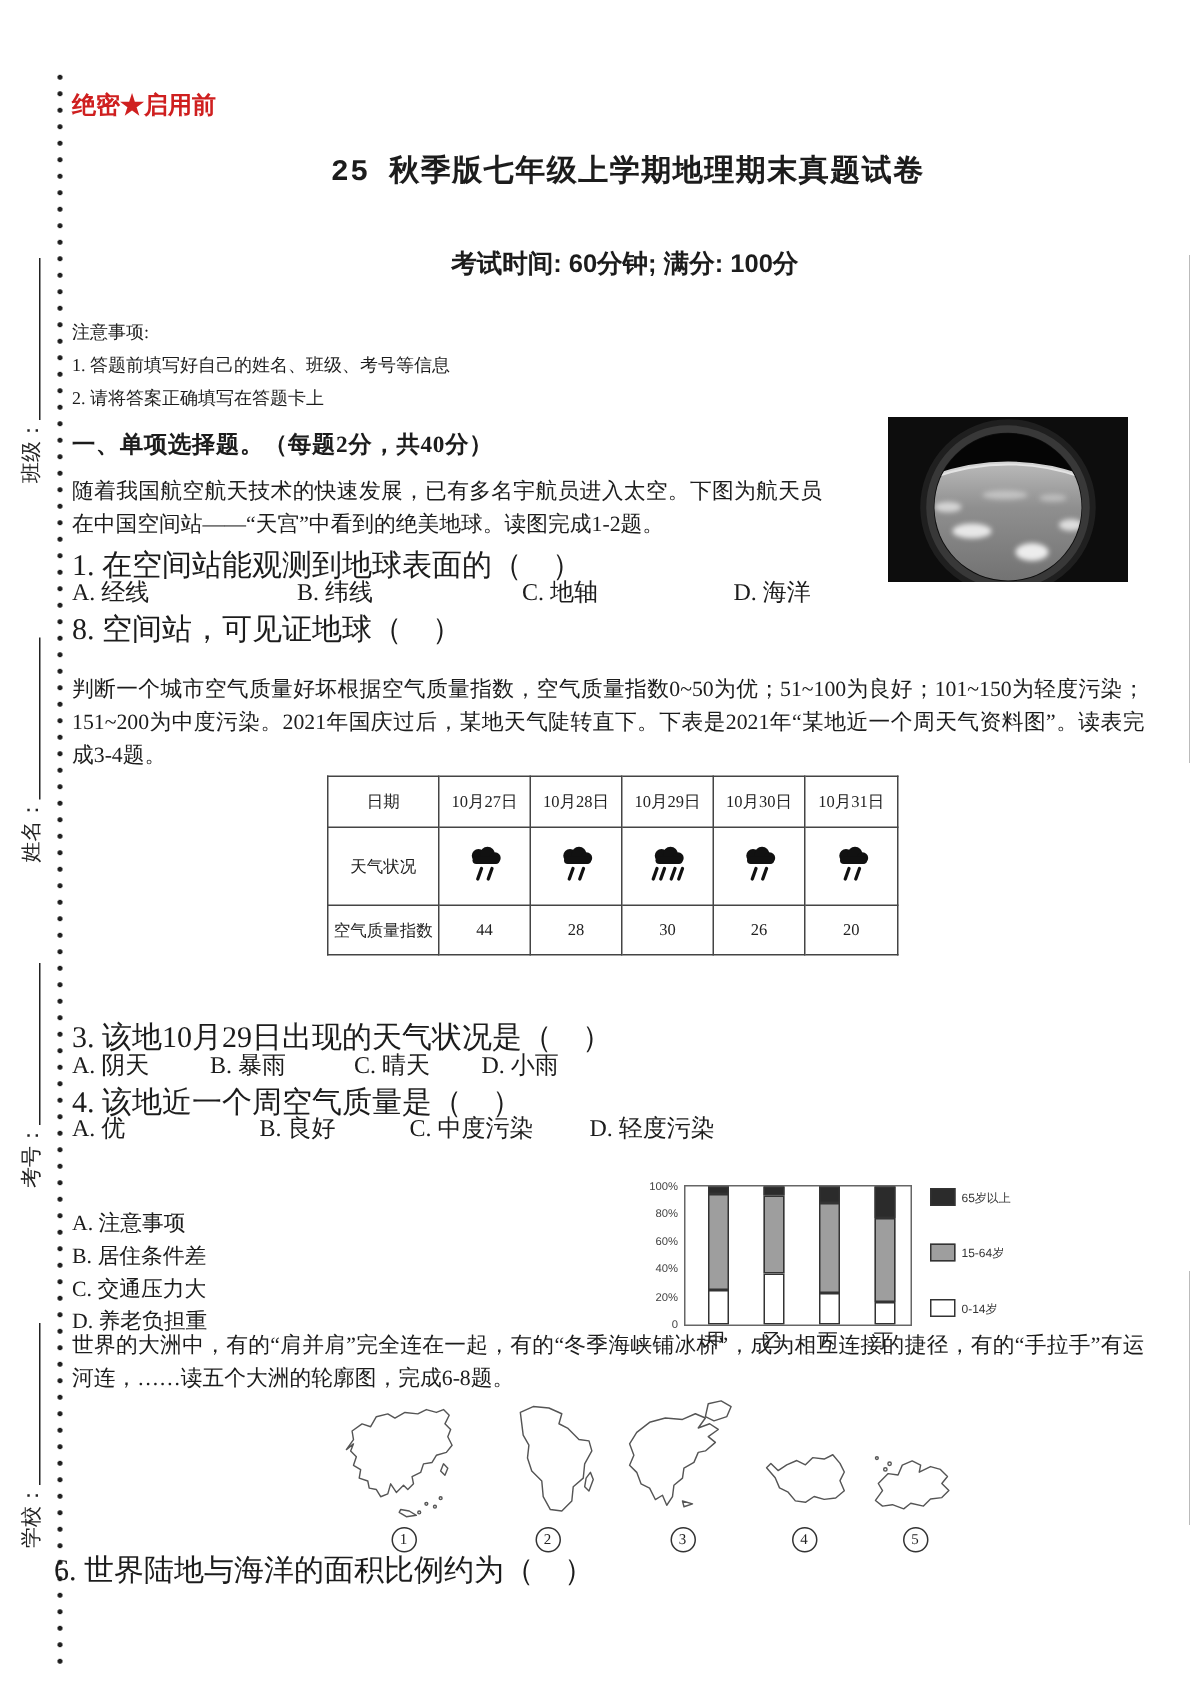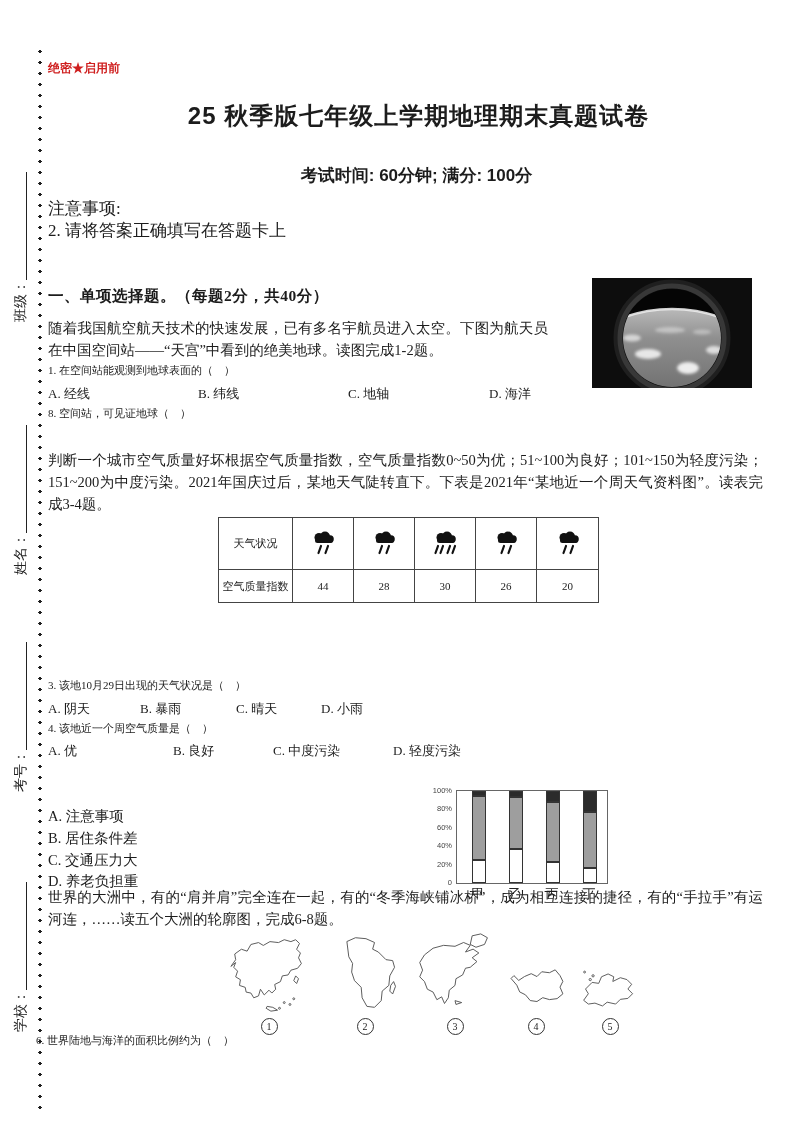--- a/index.html
+++ b/index.html
@@ -8,30 +8,30 @@
   .abs{position:absolute;}
   
   #dotted-line{left:37px;top:46px;width:6px;height:1066px;
      background-image:radial-gradient(circle,#1f1f1f 1.5px,transparent 1.7px);
      background-size:6px 11px;background-repeat:repeat-y;}
   .margin-field{height:20px;transform:rotate(-90deg);transform-origin:0 0;
      font-size:14px;white-space:nowrap;color:#222;}
   .margin-field .blank{display:inline-block;width:108px;height:14px;border-bottom:1.5px solid #222;vertical-align:-2px;}
   
   #security-note{left:48px;top:60px;font-family:"Liberation Sans",sans-serif;
-     font-weight:bold;font-size:12px;color:#cf1f1f;}
-  #doc-title{left:0;right:0;top:100px;text-align:center;font-family:Liberation Sans, sans-serif;
-     font-weight:bold;font-size:24px;letter-spacing:1px;padding-left:44px;}
+     font-weight:bold;font-size:16px;color:#cf1f1f;}
+  #doc-title{left:0;right:0;top:100px;text-align:center;font-family:Liberation Mono, monospace;
+     font-weight:bold;font-size:20px;letter-spacing:1px;padding-left:44px;}
   #doc-subtitle{left:0;right:0;top:164px;text-align:center;font-family:"Liberation Sans",sans-serif;
      font-weight:bold;font-size:17px;padding-left:40px;}
-  #notice{left:48px;top:198px;font-size:17px;line-height:22px;}
+  #notice{left:48px;top:210px;font-size:12px;line-height:22px;}
   #section1-heading{left:48px;top:286px;font-weight:bold;font-size:15.5px;letter-spacing:.5px;}
   .para{font-size:14.5px;line-height:22px;text-align:justify;}
-  .stem{font-size:11px;white-space:nowrap;}
-  .optrow{font-size:13px;white-space:nowrap;}
+  .stem{font-size:20px;white-space:nowrap;}
+  .optrow{font-size:16px;white-space:nowrap;}
   .optrow .o{display:inline-block;}
   
   #weather-table{left:218px;top:517px;border-collapse:collapse;table-layout:fixed;
      font-size:11px;text-align:center;color:#222;}
   #weather-table td{border:1px solid #444;padding:0;}
   .wicon line{stroke:#111;stroke-width:2.2;stroke-linecap:round;}
   td.rain .drop-extra{display:none;}
   
   #pop-chart{left:428px;top:784px;width:256px;height:122px;font-family:"Liberation Sans",sans-serif;}
   #chart-y-axis{position:absolute;left:0;top:6px;width:26px;height:92px;font-size:7.5px;color:#444;}
@@ -74,20 +74,21 @@
   <div class="margin-field abs" style="left:12px;top:1032px;width:170px;">
     <span>学校：</span><span class="blank"></span>
   </div>
 
   <div id="security-note" class="abs">绝密★启用前</div>
   <div id="doc-title" class="abs">25 秋季版七年级上学期地理期末真题试卷</div>
   <div id="doc-subtitle" class="abs">考试时间: 60分钟; 满分: 100分</div>
 
   <div id="notice" class="abs">
     <div>注意事项:</div>
+    <div>1. 答题前填写好自己的姓名、班级、考号等信息</div>
     <div>2. 请将答案正确填写在答题卡上</div>
   </div>
 
   <div id="section1-heading" class="abs">一、单项选择题。（每题2分，共40分）</div>
 
   <div class="abs" style="left:592px;top:278px;">
     <svg width="160" height="110" viewBox="0 0 160 110">
       <defs>
         <clipPath id="win">
             <circle cx="80" cy="60" r="49"></circle>
@@ -133,20 +134,28 @@
   <table id="weather-table" class="abs">
     <colgroup>
         <col style="width:74px">
         <col style="width:61px">
         <col style="width:61px">
         <col style="width:61px">
         <col style="width:61px">
         <col style="width:62px">
       </colgroup>
     <tbody>
+        <tr style="height:34px">
+      <td>日期</td>
+      <td>10月27日</td>
+      <td>10月28日</td>
+      <td>10月29日</td>
+      <td>10月30日</td>
+      <td>10月31日</td>
+    </tr>
     <tr style="height:52px">
       <td>天气状况</td>
       <td class="rain"><svg class="wicon" width="32" height="28" viewBox="0 0 32 28">
               <g fill="#111">
                 <circle cx="12" cy="8.5" r="4.5"></circle>
                 <circle cx="18" cy="7.5" r="5"></circle>
                 <circle cx="23" cy="10" r="3.8"></circle>
                 <rect x="8" y="9" width="18" height="5" rx="2.5"></rect>
               </g>
               <line class="drop" x1="14" y1="17" x2="11.5" y2="24"></line>
@@ -260,20 +269,34 @@
           <div class="seg" style="height: 56.12px; background: rgb(158, 158, 158);"></div>
           <div class="seg" style="height: 21.16px; background: rgb(43, 43, 43);"></div>
         </div>
       </div>
     <div id="chart-x-labels">
         <span style="left: 11px;">甲</span>
         <span style="left: 48px;">乙</span>
         <span style="left: 85px;">丙</span>
         <span style="left: 122px;">丁</span>
       </div>
+    <div id="chart-legend">
+        <div class="lg-item">
+          <span class="lg-box" style="background: rgb(43, 43, 43);"></span>
+          <span>65岁以上</span>
+        </div>
+        <div class="lg-item">
+          <span class="lg-box" style="background: rgb(158, 158, 158);"></span>
+          <span>15-64岁</span>
+        </div>
+        <div class="lg-item">
+          <span class="lg-box" style="background: rgb(255, 255, 255);"></span>
+          <span>0-14岁</span>
+        </div>
+      </div>
   </div>
 
   <div class="para abs" style="left:48px;top:886px;width:715px;">世界的大洲中，有的“肩并肩”完全连在一起，有的“冬季海峡铺冰桥”，成为相互连接的捷径，有的“手拉手”有运河连，……读五个大洲的轮廓图，完成6-8题。</div>
 
   <div id="continents" class="abs">
     <div class="continent">
       <svg width="90" height="80" viewBox="0 0 92 84" fill="#fff" stroke="#555" stroke-linejoin="round">
         <path d="M6,34 l5,-7 -1,-6 7,-5 6,2 4,-7 8,-2 5,3 7,-4 9,1 6,-3 7,2 5,-2 4,4 -3,6 4,4 -2,5 3,6 -4,5 -7,2 -3,5 -6,1 -2,6 -6,3 1,5 -4,4 -3,-3 -5,5 -4,-6 -2,7 -5,2 -3,-5 -5,-1 -1,-5 -6,-2 1,-6 -5,-3 2,-6 -4,-4 2,-5 z"></path>
         <path d="M74,44 l3,3 -2,5 -3,-3 z"></path>
         <path d="M44,76 l6,1 5,3 -7,1 -5,-3 z"></path>

